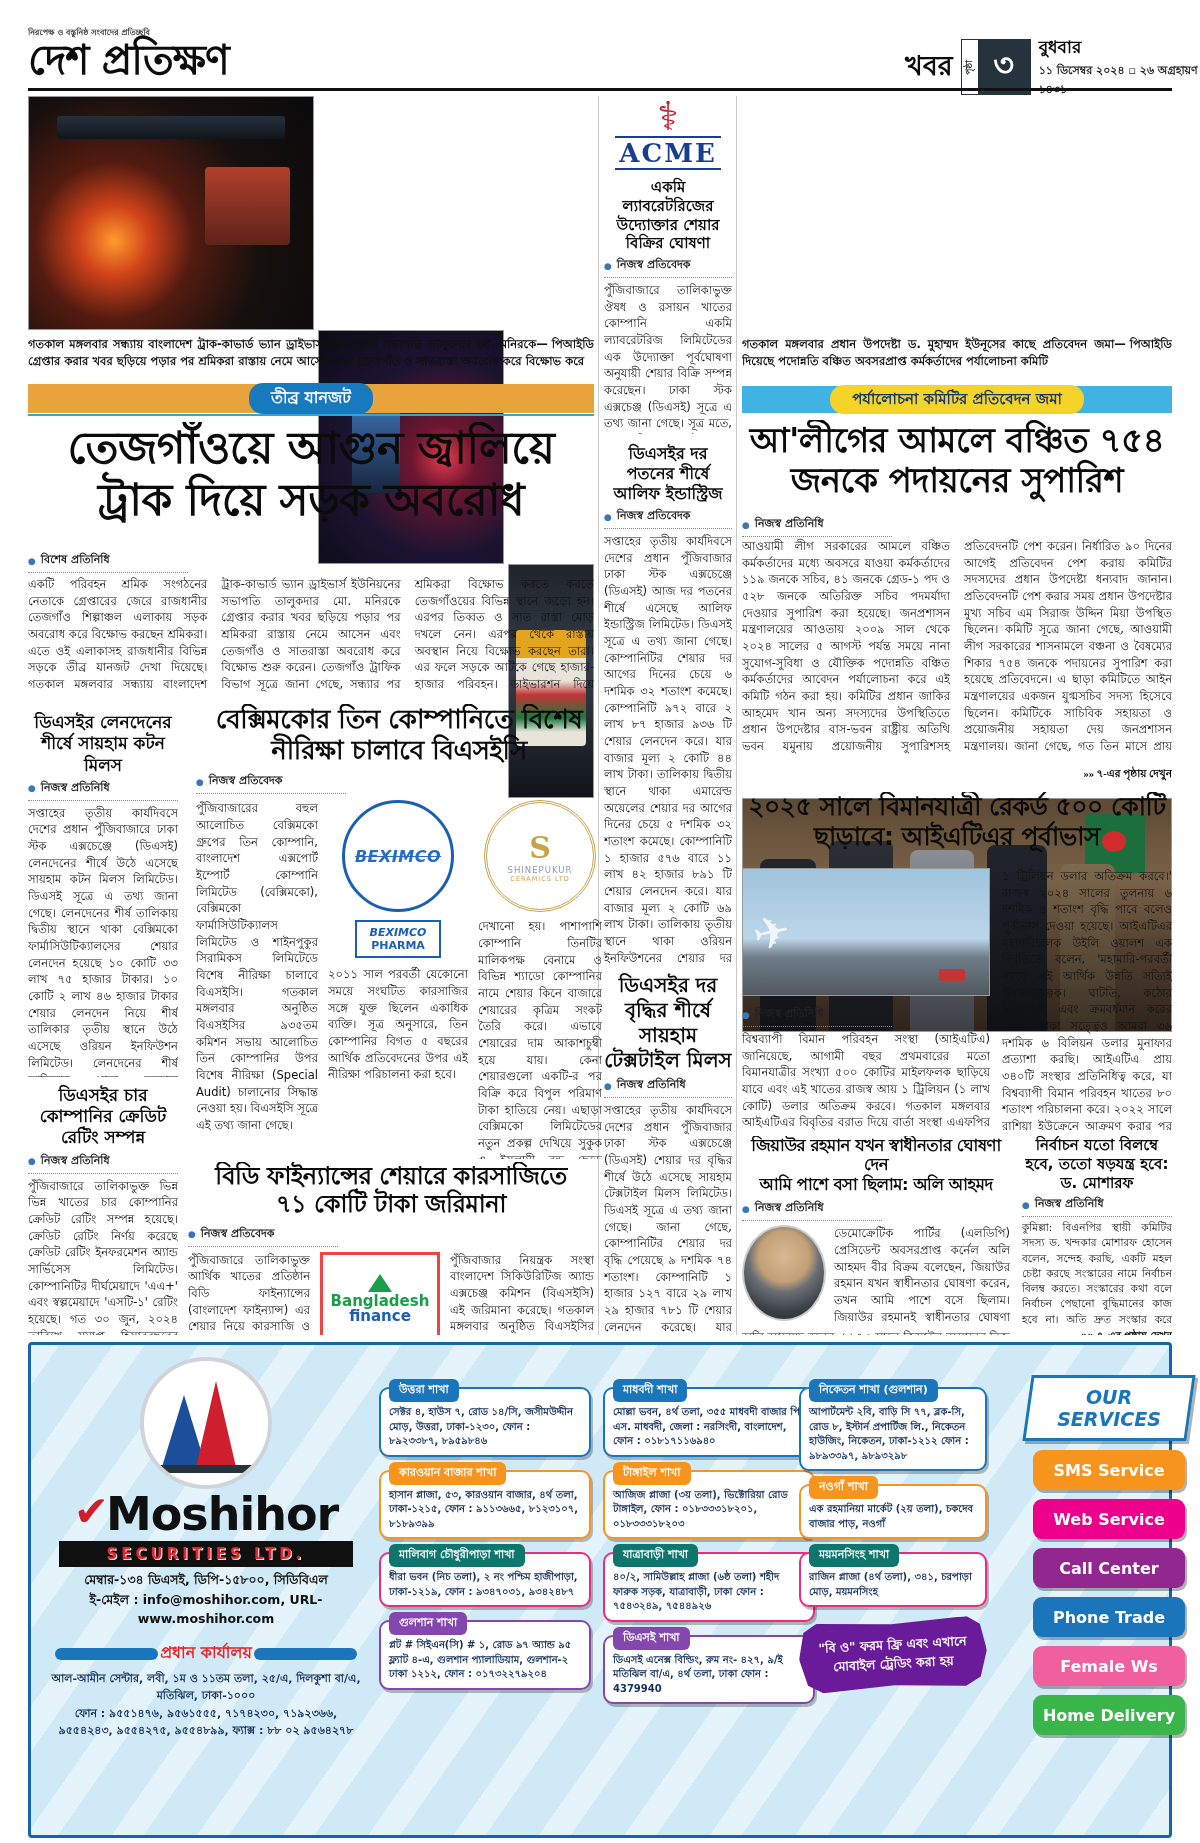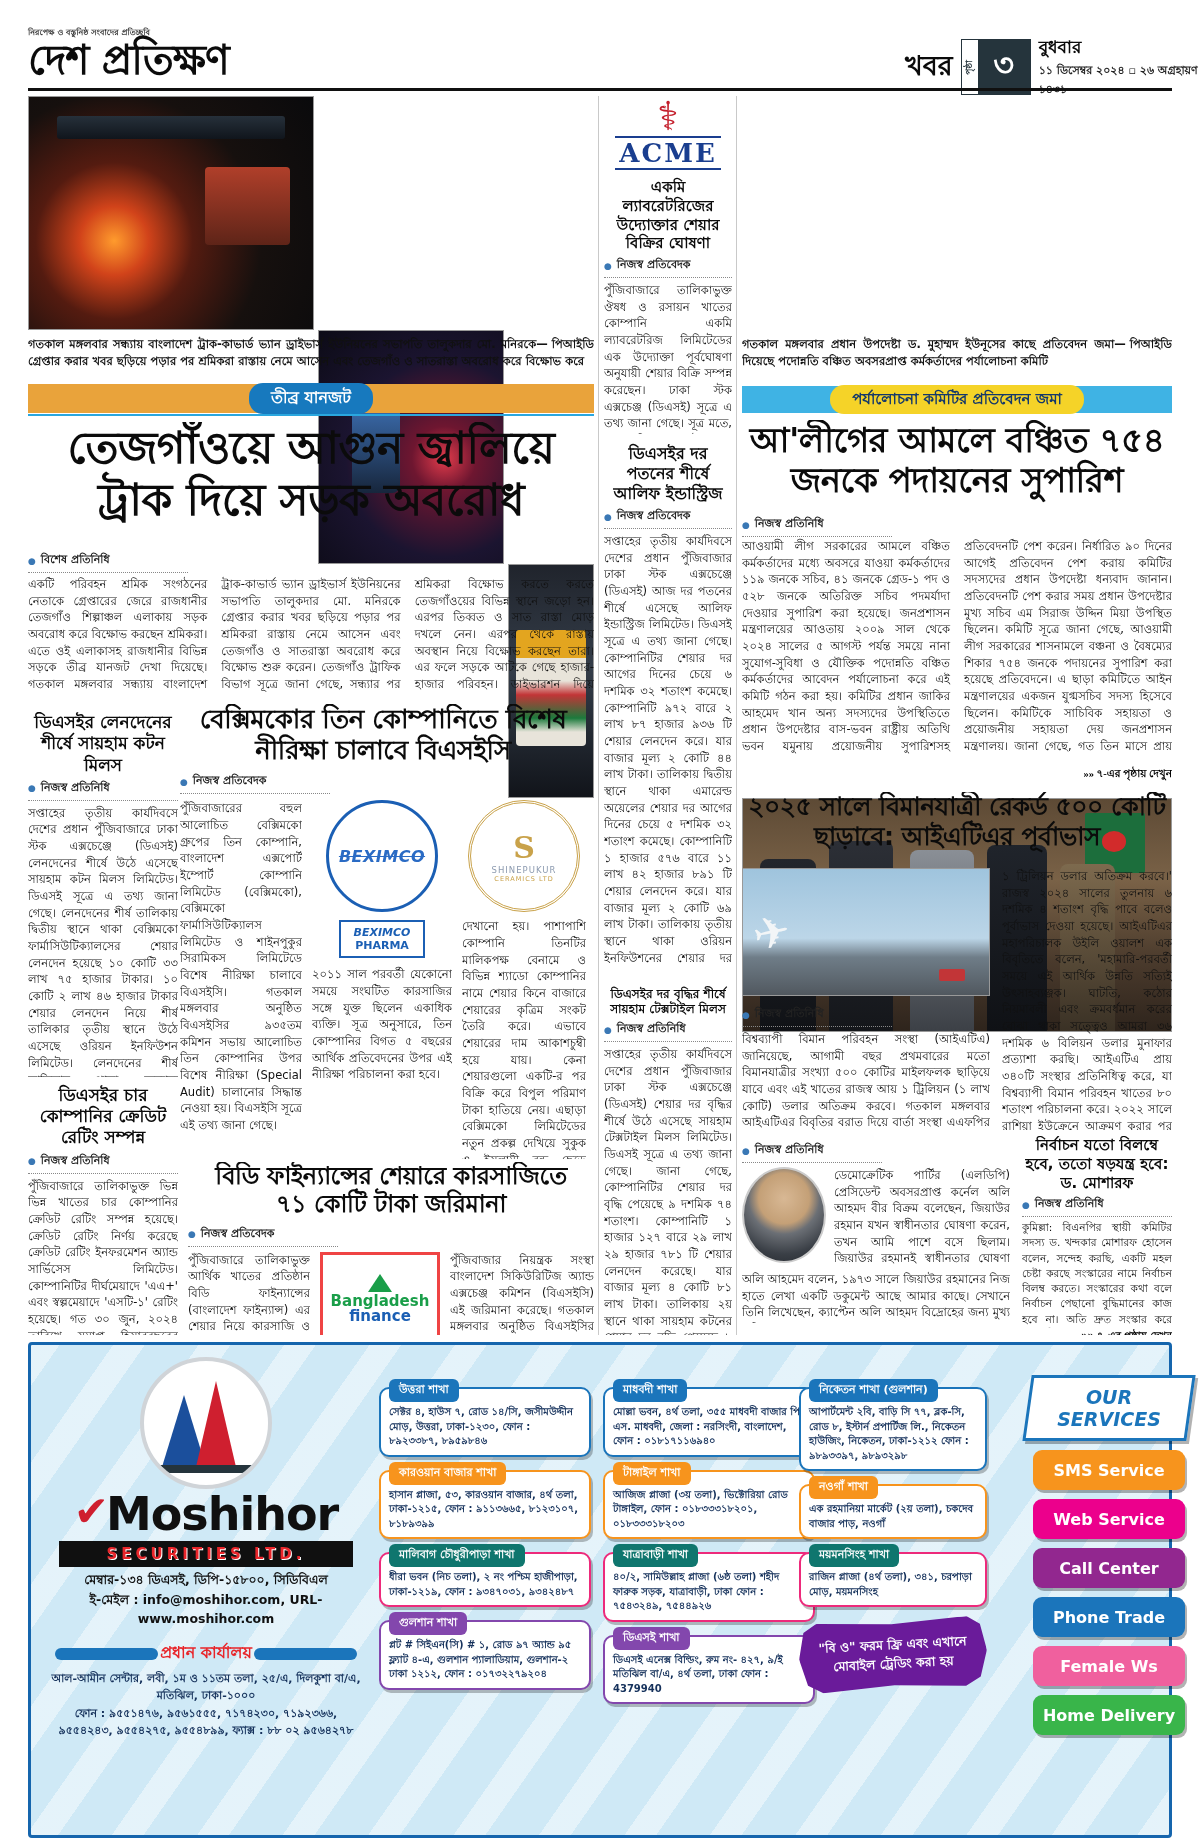--- a/index.html
+++ b/index.html
@@ -98,21 +98,21 @@
     <div class="body-text" style="height:272px;margin-top:4px;">সপ্তাহের তৃতীয় কার্যদিবসে দেশের প্রধান পুঁজিবাজারে ঢাকা স্টক এক্সচেঞ্জে (ডিএসই) লেনদেনের শীর্ষে উঠে এসেছে সায়হাম কটন মিলস লিমিটেড। ডিএসই সূত্রে এ তথ্য জানা গেছে। লেনদেনের শীর্ষ তালিকায় দ্বিতীয় স্থানে থাকা বেক্সিমকো ফার্মাসিউটিক্যালসের শেয়ার লেনদেন হয়েছে ১০ কোটি ৩৩ লাখ ৭৫ হাজার টাকার। ১০ কোটি ২ লাখ ৪৬ হাজার টাকার শেয়ার লেনদেন নিয়ে শীর্ষ তালিকার তৃতীয় স্থানে উঠে এসেছে ওরিয়ন ইনফিউশন লিমিটেড। লেনদেনের শীর্ষ তালিকায় থাকা অন্যান্য কোম্পানিগুলোর মধ্যে রয়েছে: লাভেলো আইসক্রিম, এশিয়াটিক ল্যাবরেটরিজ, ড্রাগণ সোয়েটার, নিউলাইন ক্লোথিংস, এনআরবি ব্যাংক, আইসিবি এবং ব্র্যাক ব্যাংকে পিএলসি।</div>
     <div class="midh" style="font-size:17px;margin-top:8px;">ডিএসইর চার কোম্পানির ক্রেডিট রেটিং সম্পন্ন</div>
     <div class="byline">
       <span class="bullet">●</span>
       <span>নিজস্ব প্রতিনিধি</span>
     </div>
     <div class="body-text" style="height:188px;margin-top:4px;">পুঁজিবাজারে তালিকাভুক্ত ভিন্ন ভিন্ন খাতের চার কোম্পানির ক্রেডিট রেটিং সম্পন্ন হয়েছে। ক্রেডিট রেটিং নির্ণয় করেছে ক্রেডিট রেটিং ইনফরমেশন অ্যান্ড সার্ভিসেস লিমিটেড। কোম্পানিটির দীর্ঘমেয়াদে 'এএ+' এবং স্বল্পমেয়াদে 'এসটি-১' রেটিং হয়েছে। গত ৩০ জুন, ২০২৪ তারিখে সমাপ্ত হিসাববছরের নিরীক্ষিত ও ৩০ সেপ্টেম্বর, ২০২৪ অনিরীক্ষিত আর্থিক প্রতিবেদন অনুযায়ী এ রেটিং নির্ণয় করা হয়েছে। আরামিট সিমেন্টের ক্রেডিট রেটিং নির্ণয় করেছে ক্রেডিট রেটিং ইনফরমেশন অ্যান্ড সার্ভিসেস লিমিটেড। কোম্পানিটির দীর্ঘমেয়াদে 'বিবি+' এবং স্বল্পমেয়াদে 'এসটি-৫' রেটিং হয়েছে। গত ৩০ জুন, ২০২৪ তারিখে সমাপ্ত হিসাববছরের নিরীক্ষিত এবং ৩০ সেপ্টেম্বর ২০২৪ তারিখে</div>
 
   </div>
 
-  <div class="abs" style="left:180px;top:704px;width:406px;height:455px;overflow:hidden;">
+  <div class="abs" style="left:196px;top:704px;width:406px;height:455px;overflow:hidden;">
     <div class="headline" style="font-size:26px;">
       <div>বেক্সিমকোর তিন কোম্পানিতে বিশেষ</div>
       <div>নীরিক্ষা চালাবে বিএসইসি</div>
     </div>
     <div class="byline" style="width:150px;margin-top:4px;">
       <span class="bullet">●</span>
       <span>নিজস্ব প্রতিবেদক</span>
     </div>
     <div style="display:flex;gap:10px;margin-top:6px;height:368px;">
       <div class="body-text" style="width:122px;">পুঁজিবাজারের বহুল আলোচিত বেক্সিমকো গ্রুপের তিন কোম্পানি, বাংলাদেশ এক্সপোর্ট ইম্পোর্ট কোম্পানি লিমিটেড (বেক্সিমকো), বেক্সিমকো ফার্মাসিউটিক্যালস লিমিটেড ও শাইনপুকুর সিরামিকস লিমিটেডে বিশেষ নীরিক্ষা চালাবে বিএসইসি। গতকাল মঙ্গলবার অনুষ্ঠিত বিএসইসির ৯৩৫তম কমিশন সভায় আলোচিত তিন কোম্পানির উপর বিশেষ নীরিক্ষা (Special Audit) চালানোর সিদ্ধান্ত নেওয়া হয়। বিএসইসি সূত্রে এই তথ্য জানা গেছে।</div>
@@ -167,21 +167,21 @@
       <span class="bullet">●</span>
       <span>নিজস্ব প্রতিবেদক</span>
     </div>
     <div class="body-text" style="height:152px;margin-top:4px;">পুঁজিবাজারে তালিকাভুক্ত ঔষধ ও রসায়ন খাতের কোম্পানি একমি ল্যাবরেটরিজ লিমিটেডের এক উদ্যোক্তা পূর্বঘোষণা অনুযায়ী শেয়ার বিক্রি সম্পন্ন করেছেন। ঢাকা স্টক এক্সচেঞ্জ (ডিএসই) সূত্রে এ তথ্য জানা গেছে। সূত্র মতে, কোম্পানির উদ্যোক্তা পারভীন আক্তার খানম ২২ লাখ শেয়ার বিক্রি সম্পন্ন করেছেন। এর আগে গত ২ ও ৪ ডিসেম্বর তিনি শেয়ারগুলো বিক্রয়ের ঘোষণা দিয়েছিলেন।</div>
     <div class="midh" style="font-size:16px;margin-top:10px;">ডিএসইর দর পতনের শীর্ষে আলিফ ইন্ডাস্ট্রিজ</div>
     <div class="byline">
       <span class="bullet">●</span>
       <span>নিজস্ব প্রতিবেদক</span>
     </div>
     <div class="body-text" style="height:430px;margin-top:4px;">সপ্তাহের তৃতীয় কার্যদিবসে দেশের প্রধান পুঁজিবাজার ঢাকা স্টক এক্সচেঞ্জে (ডিএসই) আজ দর পতনের শীর্ষে এসেছে আলিফ ইন্ডাস্ট্রিজ লিমিটেড। ডিএসই সূত্রে এ তথ্য জানা গেছে। কোম্পানিটির শেয়ার দর আগের দিনের চেয়ে ৬ দশমিক ৩২ শতাংশ কমেছে। কোম্পানিটি ৯৭২ বারে ২ লাখ ৮৭ হাজার ৯৩৬ টি শেয়ার লেনদেন করে। যার বাজার মূল্য ২ কোটি ৪৪ লাখ টাকা। তালিকায় দ্বিতীয় স্থানে থাকা এমারেল্ড অয়েলের শেয়ার দর আগের দিনের চেয়ে ৫ দশমিক ৩২ শতাংশ কমেছে। কোম্পানিটি ১ হাজার ৫৭৬ বারে ১১ লাখ ৪২ হাজার ৮৯১ টি শেয়ার লেনদেন করে। যার বাজার মূল্য ২ কোটি ৬৯ লাখ টাকা। তালিকায় তৃতীয় স্থানে থাকা ওরিয়ন ইনফিউশনের শেয়ার দর আগের দিনের চেয়ে ৪ দশমিক ৯০ শতাংশ কমেছে। কোম্পানিটি ৩ হাজার ৩৯২ বারে ৫ লাখ ৪৫ হাজার শেয়ার লেনদেন করে। যার বাজার মূল্য ৬ কোটি ২ লাখ টাকা। তালিকায় থাকা অন্যান্য কোম্পানিগুলোর মধ্যে: ইনডেক্স অ্যাগ্রোর ৪.৫৩ শতাংশ, আইএফআইসির ৪.৪৩ শতাংশ, লাভেলো আইসক্রিমের ৪.২৫ শতাংশ, রানার অটোমোবাইলসের ৪.১৫ শতাংশ, ইভিন্স টেক্সটাইলের ৪.১৩ শতাংশ, মুন্নু ফেব্রিক্সের ৩.৮৫ শতাংশ এবং প্রাইম ইসলামী লাইফ ইন্স্যুরেন্সের ৩.৮৪ শতাংশ শেয়ার দর কমেছে।</div>
-    <div class="midh" style="font-size:12px;margin-top:24px;">ডিএসইর দর বৃদ্ধির শীর্ষে সায়হাম টেক্সটাইল মিলস</div>
+    <div class="midh" style="font-size:20px;margin-top:10px;">ডিএসইর দর বৃদ্ধির শীর্ষে সায়হাম টেক্সটাইল মিলস</div>
     <div class="byline">
       <span class="bullet">●</span>
       <span>নিজস্ব প্রতিনিধি</span>
     </div>
     <div class="body-text" style="height:300px;margin-top:4px;">সপ্তাহের তৃতীয় কার্যদিবসে দেশের প্রধান পুঁজিবাজার ঢাকা স্টক এক্সচেঞ্জে (ডিএসই) শেয়ার দর বৃদ্ধির শীর্ষে উঠে এসেছে সায়হাম টেক্সটাইল মিলস লিমিটেড। ডিএসই সূত্রে এ তথ্য জানা গেছে। জানা গেছে, কোম্পানিটির শেয়ার দর বৃদ্ধি পেয়েছে ৯ দশমিক ৭৪ শতাংশ। কোম্পানিটি ১ হাজার ১২৭ বারে ২৯ লাখ ২৯ হাজার ৭৮১ টি শেয়ার লেনদেন করেছে। যার বাজার মূল্য ৪ কোটি ৮১ লাখ টাকা। তালিকায় ২য় স্থানে থাকা সায়হাম কটনের শেয়ার দর বৃদ্ধি পেয়েছে ৯ দশমিক ৫২ শতাংশে। কোম্পানিটি ২ হাজার ১৯৮ বারে ৮৪ লাখ ৬২ হাজার টি শেয়ার লেনদেন করেছে। যার বাজার মূল্য ১৩ কোটি ২১ লাখ টাকা। তালিকার ৩য় স্থানে থাকা ফুল ইসলামী ইন্স্যুরেন্সের শেয়ার দর বৃদ্ধি পেয়েছে ৭ দশমিক ৭৬ শতাংশ। কোম্পানিটি ১৪ বারে ২ হাজার ৬৫১ টি শেয়ার লেনদেন করেছে। যার বাজার মূল্য ১ লাখ টাকা। তালিকায় থাকা অন্যান্য কোম্পানিগুলোর মধ্যে: প্যারামাইট ইন্স্যুরেন্সের ৭.৩২ শতাংশ, মোজাফ্ফর হোসাইন স্পিনিংয়ের ৬.৭১ শতাংশ, ক্রিস্টাল ইন্স্যুরেন্সের ৬.৪৮ শতাংশ, আইসিবি এমপ্লেয়িজ প্রভিডেন্ড এমএফ ওয়ান: স্কিম ওয়ান'র ৫.৬৬ শতাংশ, ভ্যানগার্ড এএমএল বিডি ফাইন্যান্স মিউচুয়াল ফান্ড ওয়ান'র ৫.৬৬ শতাংশ, মেঘনা ইন্স্যুরেন্সের ৫.৪৯ শতাংশ এবং ফনিক্স ইন্স্যুরেন্সের ৫.৪৪ শতাংশ শেয়ার দর বেড়েছে।</div>
   </div>
 
   <div class="abs photo" style="left:742px;top:96px;width:430px;height:234px;background:linear-gradient(#5d4a35 0%,#7a6247 35%,#4a3a2c 70%,#2e241c 100%);">
     <div class="abs" style="right:6%;top:6%;width:14%;height:26%;background:#1c6e3c;border-radius:2px;">
       <div class="abs" style="left:28%;top:30%;width:40%;height:34%;background:#d22b2b;border-radius:50%;"></div>
@@ -229,20 +229,24 @@
       <div class="byline" style="width:150px;margin-top:6px;">
         <span class="bullet">●</span>
         <span>নিজস্ব প্রতিনিধি</span>
       </div>
       <div class="body-text" style="height:108px;margin-top:4px;">বিশ্বব্যাপী বিমান পরিবহন সংস্থা (আইএটিএ) জানিয়েছে, আগামী বছর প্রথমবারের মতো বিমানযাত্রীর সংখ্যা ৫০০ কোটির মাইলফলক ছাড়িয়ে যাবে এবং এই খাতের রাজস্ব আয় ১ ট্রিলিয়ন (১ লাখ কোটি) ডলার অতিক্রম করবে। গতকাল মঙ্গলবার আইএটিএর বিবৃতির বরাত দিয়ে বার্তা সংস্থা এএফপির প্রতিবেদনে জানানো হয়, ২০২৫ সালে যাত্রী সংখ্যা ৫২০ কোটিতে পৌঁছানোর সম্ভাবনা রয়েছে, যা ২০২৪ সালের তুলনায় ৬ দশমিক ৭ শতাংশ বেশি। একই সঙ্গে, জ্বালানি ও তেলের দাম কমার ফলে এই শিল্পে মোট রাজস্বের পরিমাণ ১ দশমিক ০০৭ ট্রিলিয়ন ডলারে পৌঁছানোর পূর্বাভাস দেওয়া হয়েছে। আইএটিএ বলেছে, প্রথমবারের মতো এই শিল্পের রাজস্ব</div>
     </div>
     <div class="body-text" style="flex:1;">১ ট্রিলিয়ন ডলার অতিক্রম করবে।' রাজস্ব ২০২৪ সালের তুলনায় ৬ দশমিক ৪ শতাংশ বৃদ্ধি পাবে বলেও পূর্বাভাস দেওয়া হয়েছে। আইএটিএর মহাপরিচালক উইলি ওয়ালশ এক বিবৃতিতে বলেন, 'মহামারি-পরবর্তী সময়ে এই আর্থিক উন্নতি সত্যিই উৎসাহব্যঞ্জক। ঘাটতি, কঠোর নিয়মাবলী এবং ক্রমবর্ধমান করের বোঝা থাকা সত্ত্বেও আমরা ৩৬ দশমিক ৬ বিলিয়ন ডলার মুনাফার প্রত্যাশা করছি। আইএটিএ প্রায় ৩৪০টি সংস্থার প্রতিনিধিত্ব করে, যা বিশ্বব্যাপী বিমান পরিবহন খাতের ৮০ শতাংশ পরিচালনা করে। ২০২২ সালে রাশিয়া ইউক্রেনে আক্রমণ করার পর থেকেই বিমান সংস্থাগুলো বাড়তি জ্বালানি খরচের চাপের মুখে পড়েছে। তবে আইএটিএ বলছে, আগামী বছর এই চাপ কিছুটা কমবে বলে আশা করা হচ্ছে। জেট ফুয়েলের গড় মূল্য প্রতি ব্যারেল ৮৭ ডলারে নেমে আসবে, যা ২০২৪ সালে ছিল ৯৯ ডলার। আইএটিএ বলছে, তেলের দাম কমা এবং এর ফলে জ্বালানির খরচ কমে যাওয়া এয়ারলাইনগুলোর উন্নতির অন্যতম প্রধান কারণ হবে। তবে, যদি কোনো কারণে এই বিষয়গুলো বাস্তবায়িত না হয়, তাহলে পূর্বাভাসে পরিবর্তন আসতে পারে।</div>
   </div>
 
   <div class="abs" style="left:742px;top:1136px;width:268px;height:199px;overflow:hidden;">
+    <div class="headline" style="font-size:16.5px;">
+      <div>জিয়াউর রহমান যখন স্বাধীনতার ঘোষণা দেন</div>
+      <div>আমি পাশে বসা ছিলাম: অলি আহমদ</div>
+    </div>
     <div class="byline" style="width:140px;margin-top:2px;">
       <span class="bullet">●</span>
       <span>নিজস্ব প্রতিনিধি</span>
     </div>
     <div style="display:flex;gap:8px;margin-top:4px;">
       <div style="width:84px;height:96px;border-radius:50%;flex-shrink:0;background:radial-gradient(circle at 50% 32%,#d8b894 0%,#c4a077 34%,#6b6f75 48%,#3a3f46 75%,#24282e 100%);border:2px solid #ccc;"></div>
       <div class="body-text" style="flex:1;height:100px;">ডেমোক্রেটিক পার্টির (এলডিপি) প্রেসিডেন্ট অবসরপ্রাপ্ত কর্নেল অলি আহমদ বীর বিক্রম বলেছেন, জিয়াউর রহমান যখন স্বাধীনতার ঘোষণা করেন, তখন আমি পাশে বসে ছিলাম। জিয়াউর রহমানই স্বাধীনতার ঘোষণা দিয়েছেন। সম্প্রতি একটি বেসরকারি টেলিভিশন চ্যানেলকে দেওয়া সাক্ষাৎকারে তিনি এ কথা বলেন।</div>
     </div>
     <div class="body-text" style="height:52px;margin-top:4px;">অলি আহমেদ বলেন, ১৯৭৩ সালে জিয়াউর রহমানের নিজ হাতে লেখা একটি ডকুমেন্ট আছে আমার কাছে। সেখানে তিনি লিখেছেন, ক্যাপ্টেন অলি আহমদ বিদ্রোহের জন্য মুখ্য ভূমিকা পালন করে। পরের বছর আমার আনুয়াল কনফিডেনসিয়াল রিপোর্ট লিখেন তৎকালীন মেজর মীর শওকত আলী। সেই রিপোর্টে লেখা আছে, আমিই মেজর জিয়াকে পরামর্শ দিয়েছি স্বাধীনতার ঘোষণা দেওয়ার জন্য। অর্থাৎ এই বিষয়টি মীমাংসিত। তিনি বলেন, পটিয়া থানায় বসে আমরা স্বাধীনতার ঘোষণা দেওয়ার সিদ্ধান্ত নিই। আমি জিয়াউর রহমানকে বললাম, আপনি রেডিও স্টেশনে চলে যান। তাকে আমি গার্ড দিয়ে পাঠিয়ে দিলাম কালুরঘাট বেতার কেন্দ্রে। এটা ছিল ট্রান্সমিটিং স্টেশন। এটাকে কিছুটা পরিবর্তন করে করা হয় ব্রডকাস্টিং স্টেশন। সেখানে জিয়াউর রহমান লিখলেন, আই মেজর জিয়া ভিক্রেয়ার মাইসেল্ফ আজ প্রভিশনাল হেড অব দ্য স্টেট এন্ড আর্জ অল দ্য কান্টিস অব দ্য ওয়ার্ল্ড টু সাপোর্ট আস। অর্থাৎ অস্থায়ী রাষ্ট্রপতি হিসেবে নিজেকে ঘোষণা করলাম এবং বিশ্বের সব দেশকে আমাদের স্বীকৃতি,</div>
 

